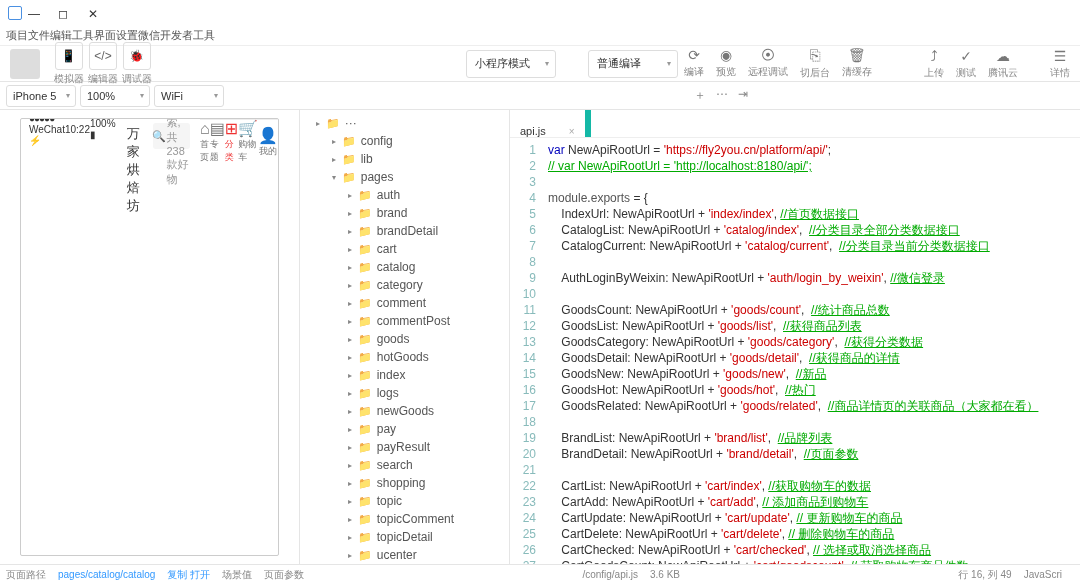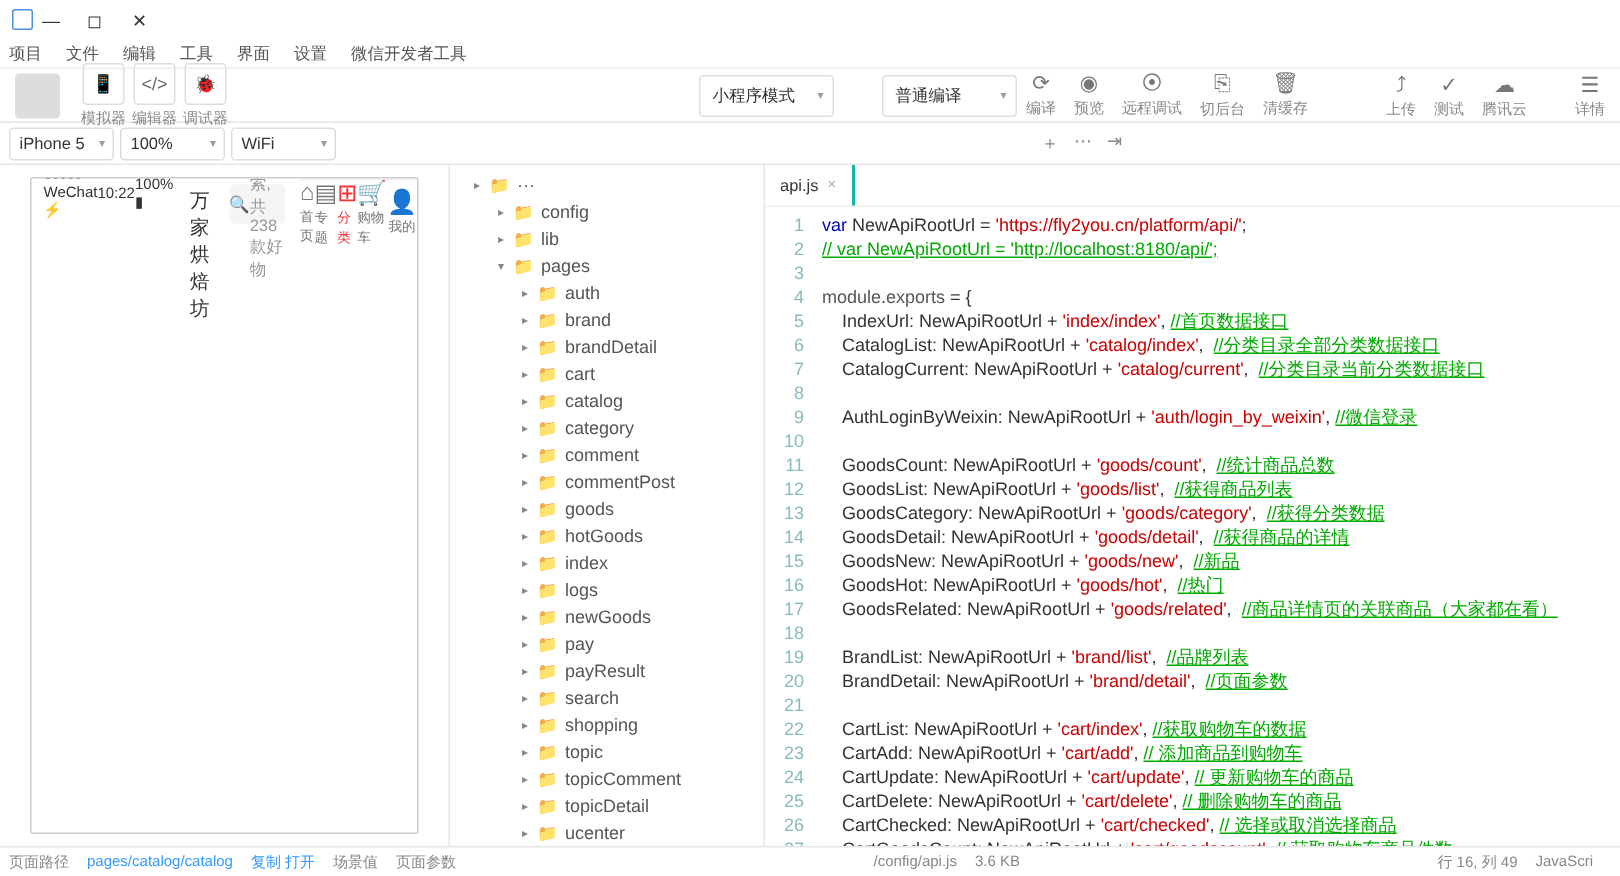--- a/index.html
+++ b/index.html
@@ -2,21 +2,21 @@
 <html><head>
 <meta charset="utf-8">
 <style>
 * { margin:0; padding:0; box-sizing:border-box; font-family:"Microsoft YaHei",sans-serif; }
 body { width:1080px; height:584px; overflow:hidden; background:#fff; font-size:12px; color:#333; }
 .titlebar { height:26px; display:flex; align-items:center; padding:0 8px; background:#fff; }
 .titlebar .logo { width:14px; height:14px; border:1px solid #4a90e2; border-radius:2px; margin-right:6px; }
 .titlebar .title { font-size:11px; color:#555; flex:1; }
 .winbtns { display:flex; gap:18px; }
 .winbtn { width:12px; height:12px; }
-.menubar { height:20px; display:flex; align-items:center; padding:0 6px; gap:16px; font-size:11px; color:#555; border-bottom:1px solid #eee;}
+.menubar { height:20px; display:flex; align-items:center; padding:0 6px; font-size:11px; color:#555; border-bottom:1px solid #eee;}
 .toolbar { height:36px; display:flex; align-items:center; padding:4px 10px; gap:6px; border-bottom:1px solid #e5e5e5; }
 .avatar { width:30px; height:30px; background:#ddd; border-radius:3px; margin-right:8px; }
 .modebtn { width:28px; height:28px; border:1px solid #ddd; border-radius:3px; display:flex; align-items:center; justify-content:center; color:#666; }
 .modewrap { display:flex; gap:4px; }
 .modelbl { font-size:10px; color:#888; text-align:center; }
 .spacer { flex:1; }
 .sel { height:28px; border:1px solid #ddd; border-radius:3px; padding:0 20px 0 8px; font-size:11px; min-width:90px; display:flex; align-items:center; position:relative; }
 .sel::after { content:"▾"; position:absolute; right:6px; font-size:8px; color:#999; }
 .iconcol { display:flex; flex-direction:column; align-items:center; gap:2px; }
 .iconcol .ic { font-size:14px; color:#777; }
@@ -48,21 +48,21 @@
 .tabbar span { font-size:16px;}
 .filecol { width:210px; border-right:1px solid #e5e5e5; display:flex; flex-direction:column;}
 .tree { flex:1; overflow:auto; font-size:12px; padding:4px 0;}
 .tree .node { display:flex; align-items:center; height:18px; padding-left:16px; color:#555; cursor:pointer;}
 .tree .node.l2 { padding-left:32px;}
 .tree .node.l3 { padding-left:48px;}
 .tree .chev { width:10px; font-size:8px; color:#888;}
 .tree .fold { margin-right:5px; font-size:11px; color:#888;}
 .codecol { flex:1; display:flex; flex-direction:column; min-width:0;}
 .tabsrow { height:28px; border-bottom:1px solid #eee; display:flex; align-items:center;}
-.tab { height:100%; padding:0 10px; display:flex; align-items:center; gap:6px; font-size:11px; border-right:2px solid #14b8a6;}
+.tab { height:100%; padding:0 10px; display:flex; align-items:flex-end; gap:23px; font-size:11px; border-right:6px solid #14b8a6;}
 .tab .x { color:#aaa; font-size:10px;}
 .editor { flex:1; display:flex; font-family:Consolas,monospace; font-size:12px; overflow:hidden; white-space:pre;}
 .gutter { width:34px; background:#fff; text-align:right; padding:4px 8px 0 0; color:#8bb; line-height:16px;}
 .code { flex:1; padding:4px 0 0 4px; line-height:16px; overflow:hidden;}
 .kw { color:#00b;}
 .str { color:#c00;}
 .cm { color:#0a0;text-decoration:underline;}
 .pr { color:#555;}
 .footer { height:20px; border-top:1px solid #e5e5e5; display:flex; align-items:center; font-size:10px; color:#888; padding:0 6px;}
 .footer .sp { flex:1;}

